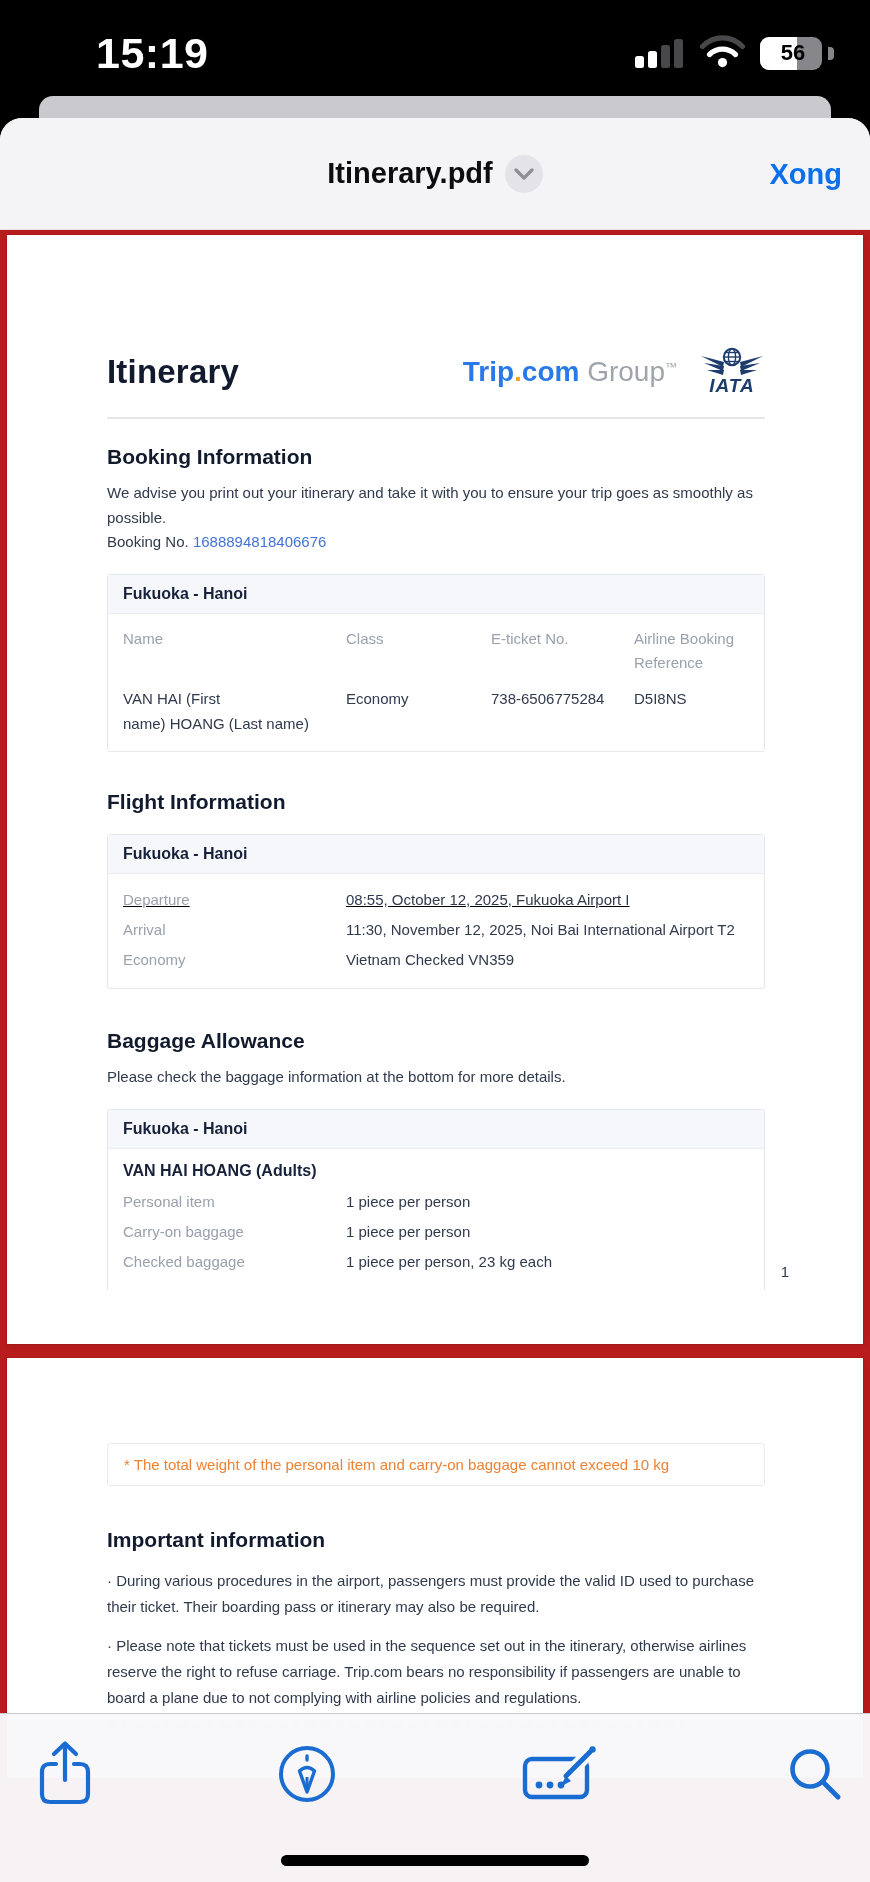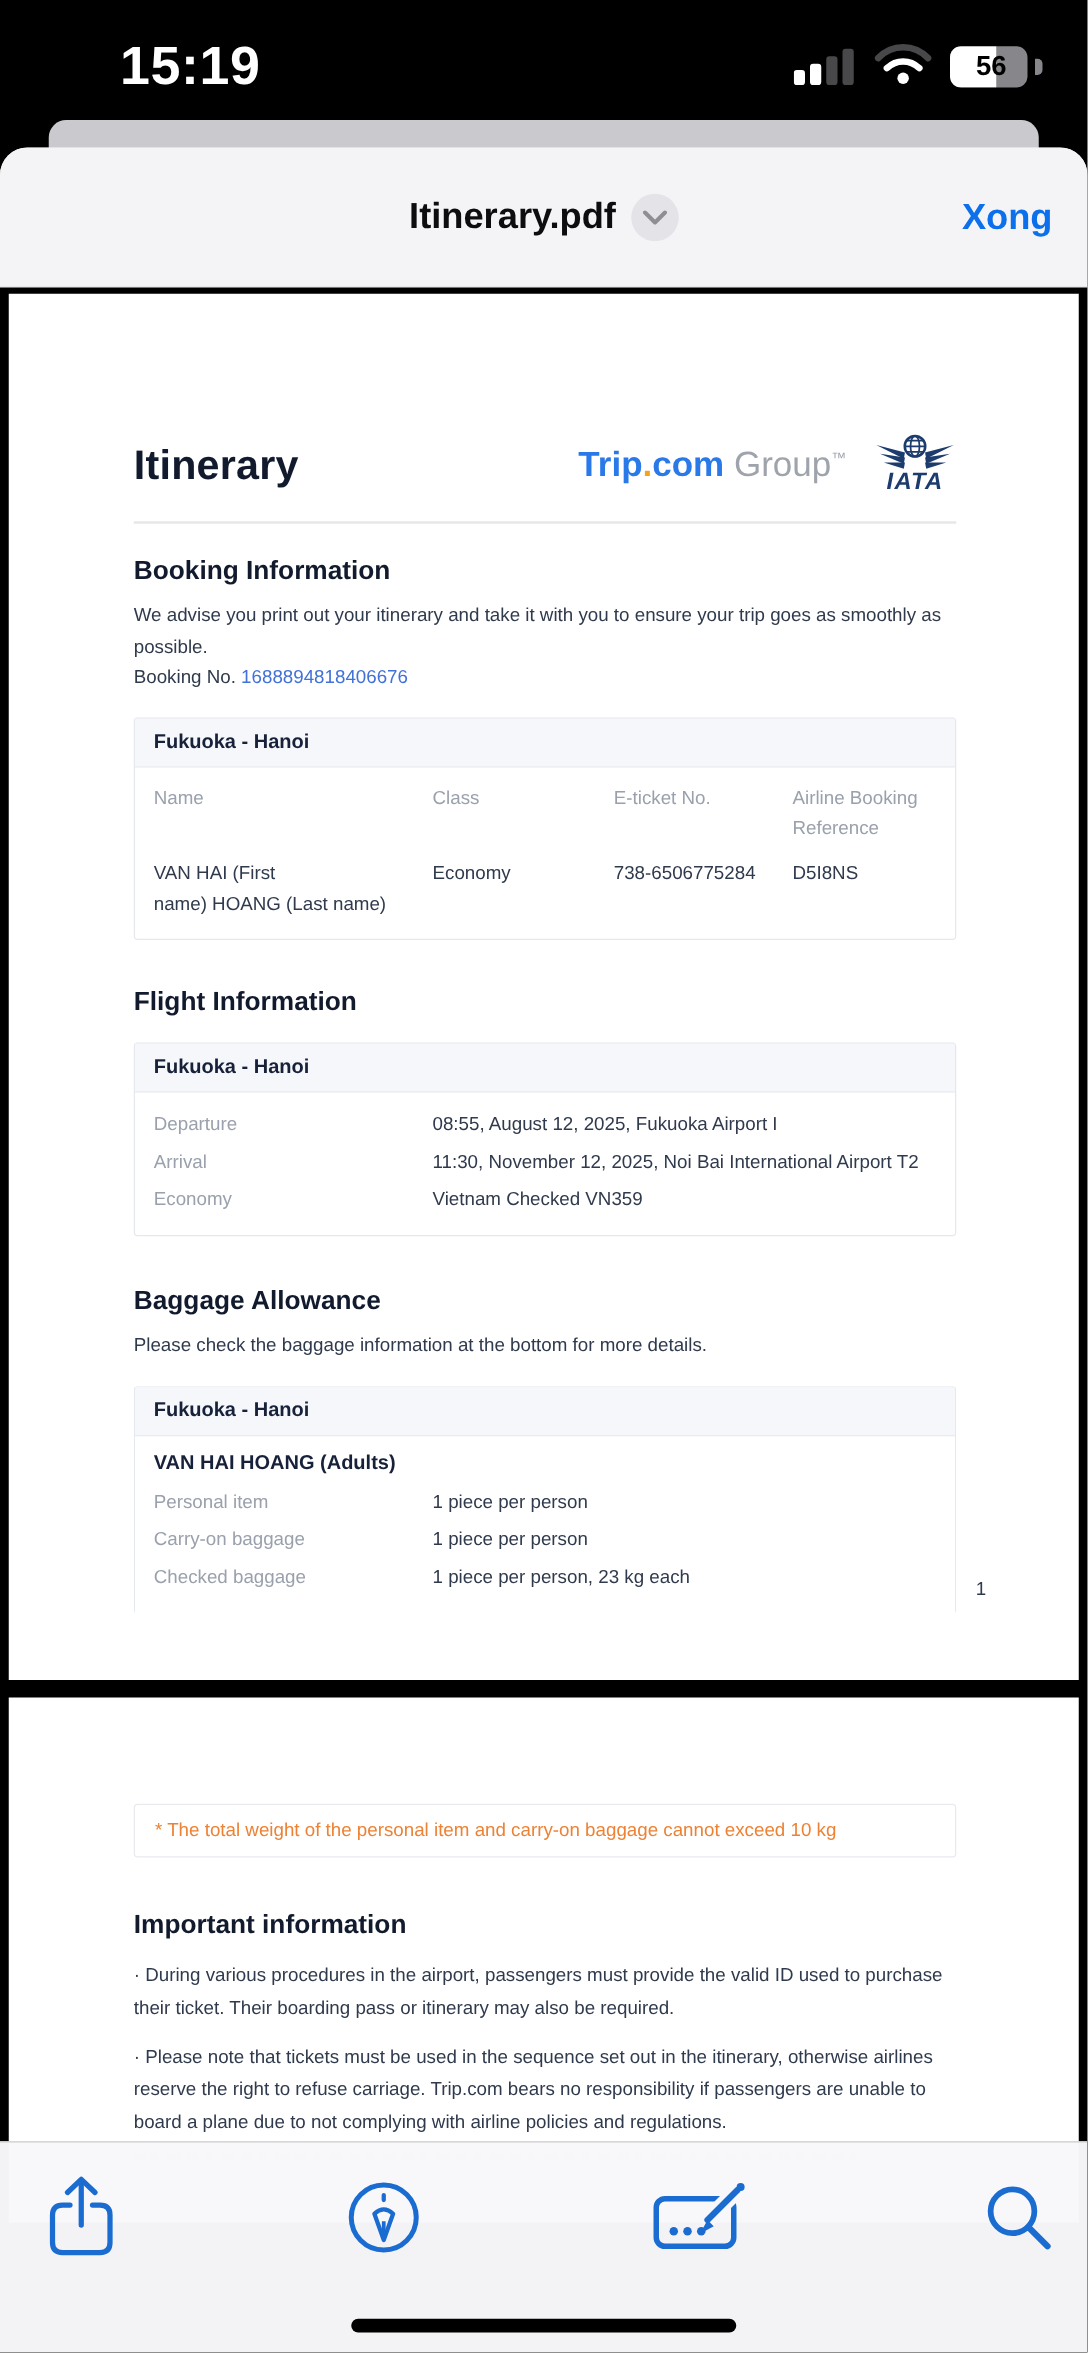--- a/index.html
+++ b/index.html
@@ -41,21 +41,21 @@
   .chevron-btn {
     width:38px; height:38px; border-radius:50%; background:#e3e3e8;
     display:flex; align-items:center; justify-content:center; border:none; cursor:pointer;
   }
   .done-btn {
     position:absolute; right:28px; top:0; height:112px;
     background:none; border:none; cursor:pointer;
     font-family:inherit; font-size:29px; font-weight:bold; color:#0c70ec;
   }
   
-  .viewer { position:relative; height:1652px; background:#000000; overflow:hidden; }
+  .viewer { position:relative; height:1652px; background:#b91c1c; overflow:hidden; }
   .pdf-page {
     width:856px; margin-left:7px; background:#fff;
     box-shadow:0 0 0 1px rgba(0,0,0,.05), 0 2px 6px rgba(0,0,0,.10);
     padding:0 98px 0 100px; position:relative;
   }
   .page-1 { margin-top:5px; height:1109px; overflow:hidden; }
   .page-2 { margin-top:14px; height:420px; overflow:hidden; }
   
   .doc-header { padding-top:112px; display:flex; justify-content:space-between; align-items:center; }
   .doc-title { font-size:33px; font-weight:bold; color:#121a2e; letter-spacing:.2px; }
@@ -79,21 +79,21 @@
   .card-clipped { border-bottom:none; border-radius:3px 3px 0 0; }
   .card-band {
     background:#f6f7fa; border-bottom:1px solid #e9ebf0;
     padding:10px 15px; font-size:16px; font-weight:bold; color:#17213a;
   }
   .card-body { padding:13px 15px 15px; }
   .btable-head { display:grid; grid-template-columns:223px 145px 143px 1fr; column-gap:0; font-size:15px; line-height:24px; color:#9aa0ac; }
   .btable-row { display:grid; grid-template-columns:223px 145px 143px 1fr; margin-top:11px; font-size:15px; line-height:25px; color:#303a4d; }
   .prewrap { white-space:pre-line; }
   .kv-row { display:grid; grid-template-columns:223px 1fr; font-size:15px; line-height:26px; margin-top:4px; }
-  .kv-row:first-child { margin-top:0; }
+  .kv-row:first-child { margin-top:0;text-decoration:underline; }
   .kv-label { color:#9aa0ac; }
   .kv-value { color:#303a4d; }
   .passenger { font-size:16px; font-weight:bold; color:#17213a; margin-bottom:9px; }
   .page-num { position:absolute; right:74px; bottom:64px; font-size:15px; color:#303a4d; }
   
   .note-box {
     margin-top:85px; border:1px solid #e8eaee; border-radius:3px;
     padding:10px 16px; font-size:15px; line-height:21px; color:#ed8234;
   }
   .imp-heading { margin-top:42px; }
@@ -216,21 +216,21 @@
           </div>
         </div>
       </div>
 
       <div class="section-heading mt-flight">Flight Information</div>
       <div class="card">
         <div class="card-band">Fukuoka - Hanoi</div>
         <div class="card-body">
           <div class="kv-row">
             <span class="kv-label">Departure</span>
-            <span class="kv-value">08:55, August 12, 2025, Fukuoka Airport I</span>
+            <span class="kv-value">08:55, October 12, 2025, Fukuoka Airport I</span>
           </div>
           <div class="kv-row">
             <span class="kv-label">Arrival</span>
             <span class="kv-value">11:30, November 12, 2025, Noi Bai International Airport T2</span>
           </div>
           <div class="kv-row">
             <span class="kv-label">Economy</span>
             <span class="kv-value">Vietnam Checked VN359</span>
           </div>
         </div>

